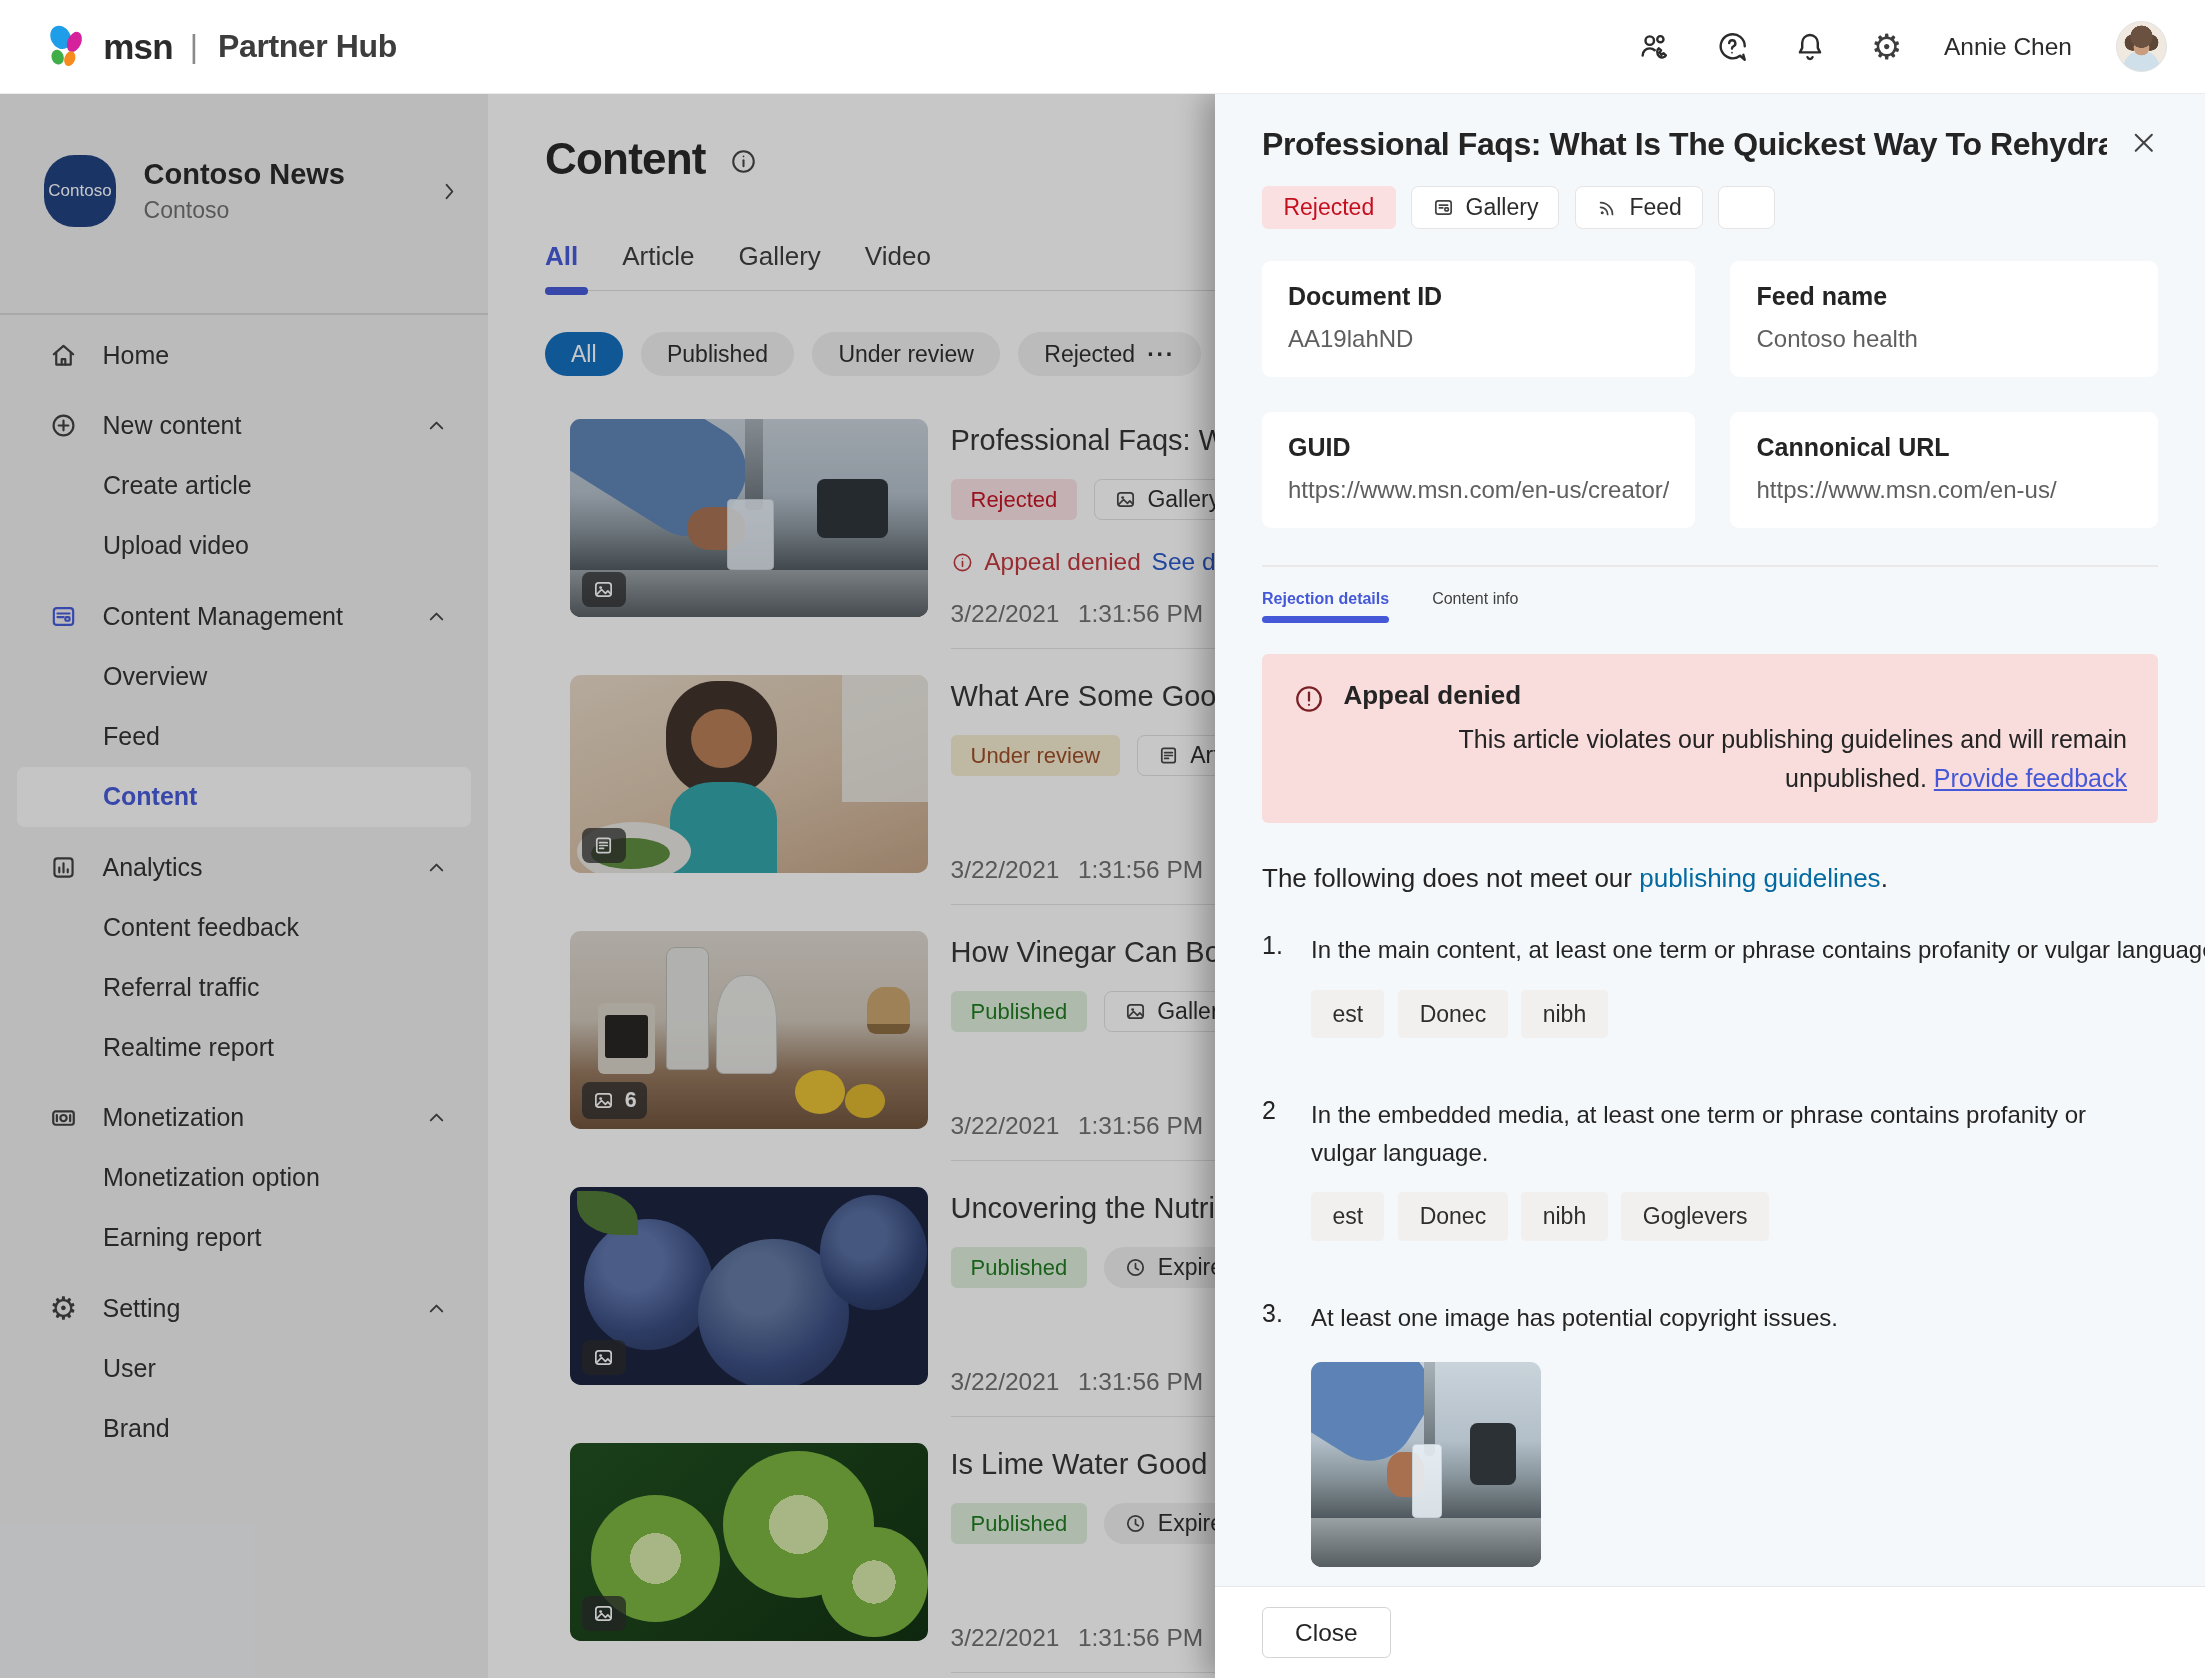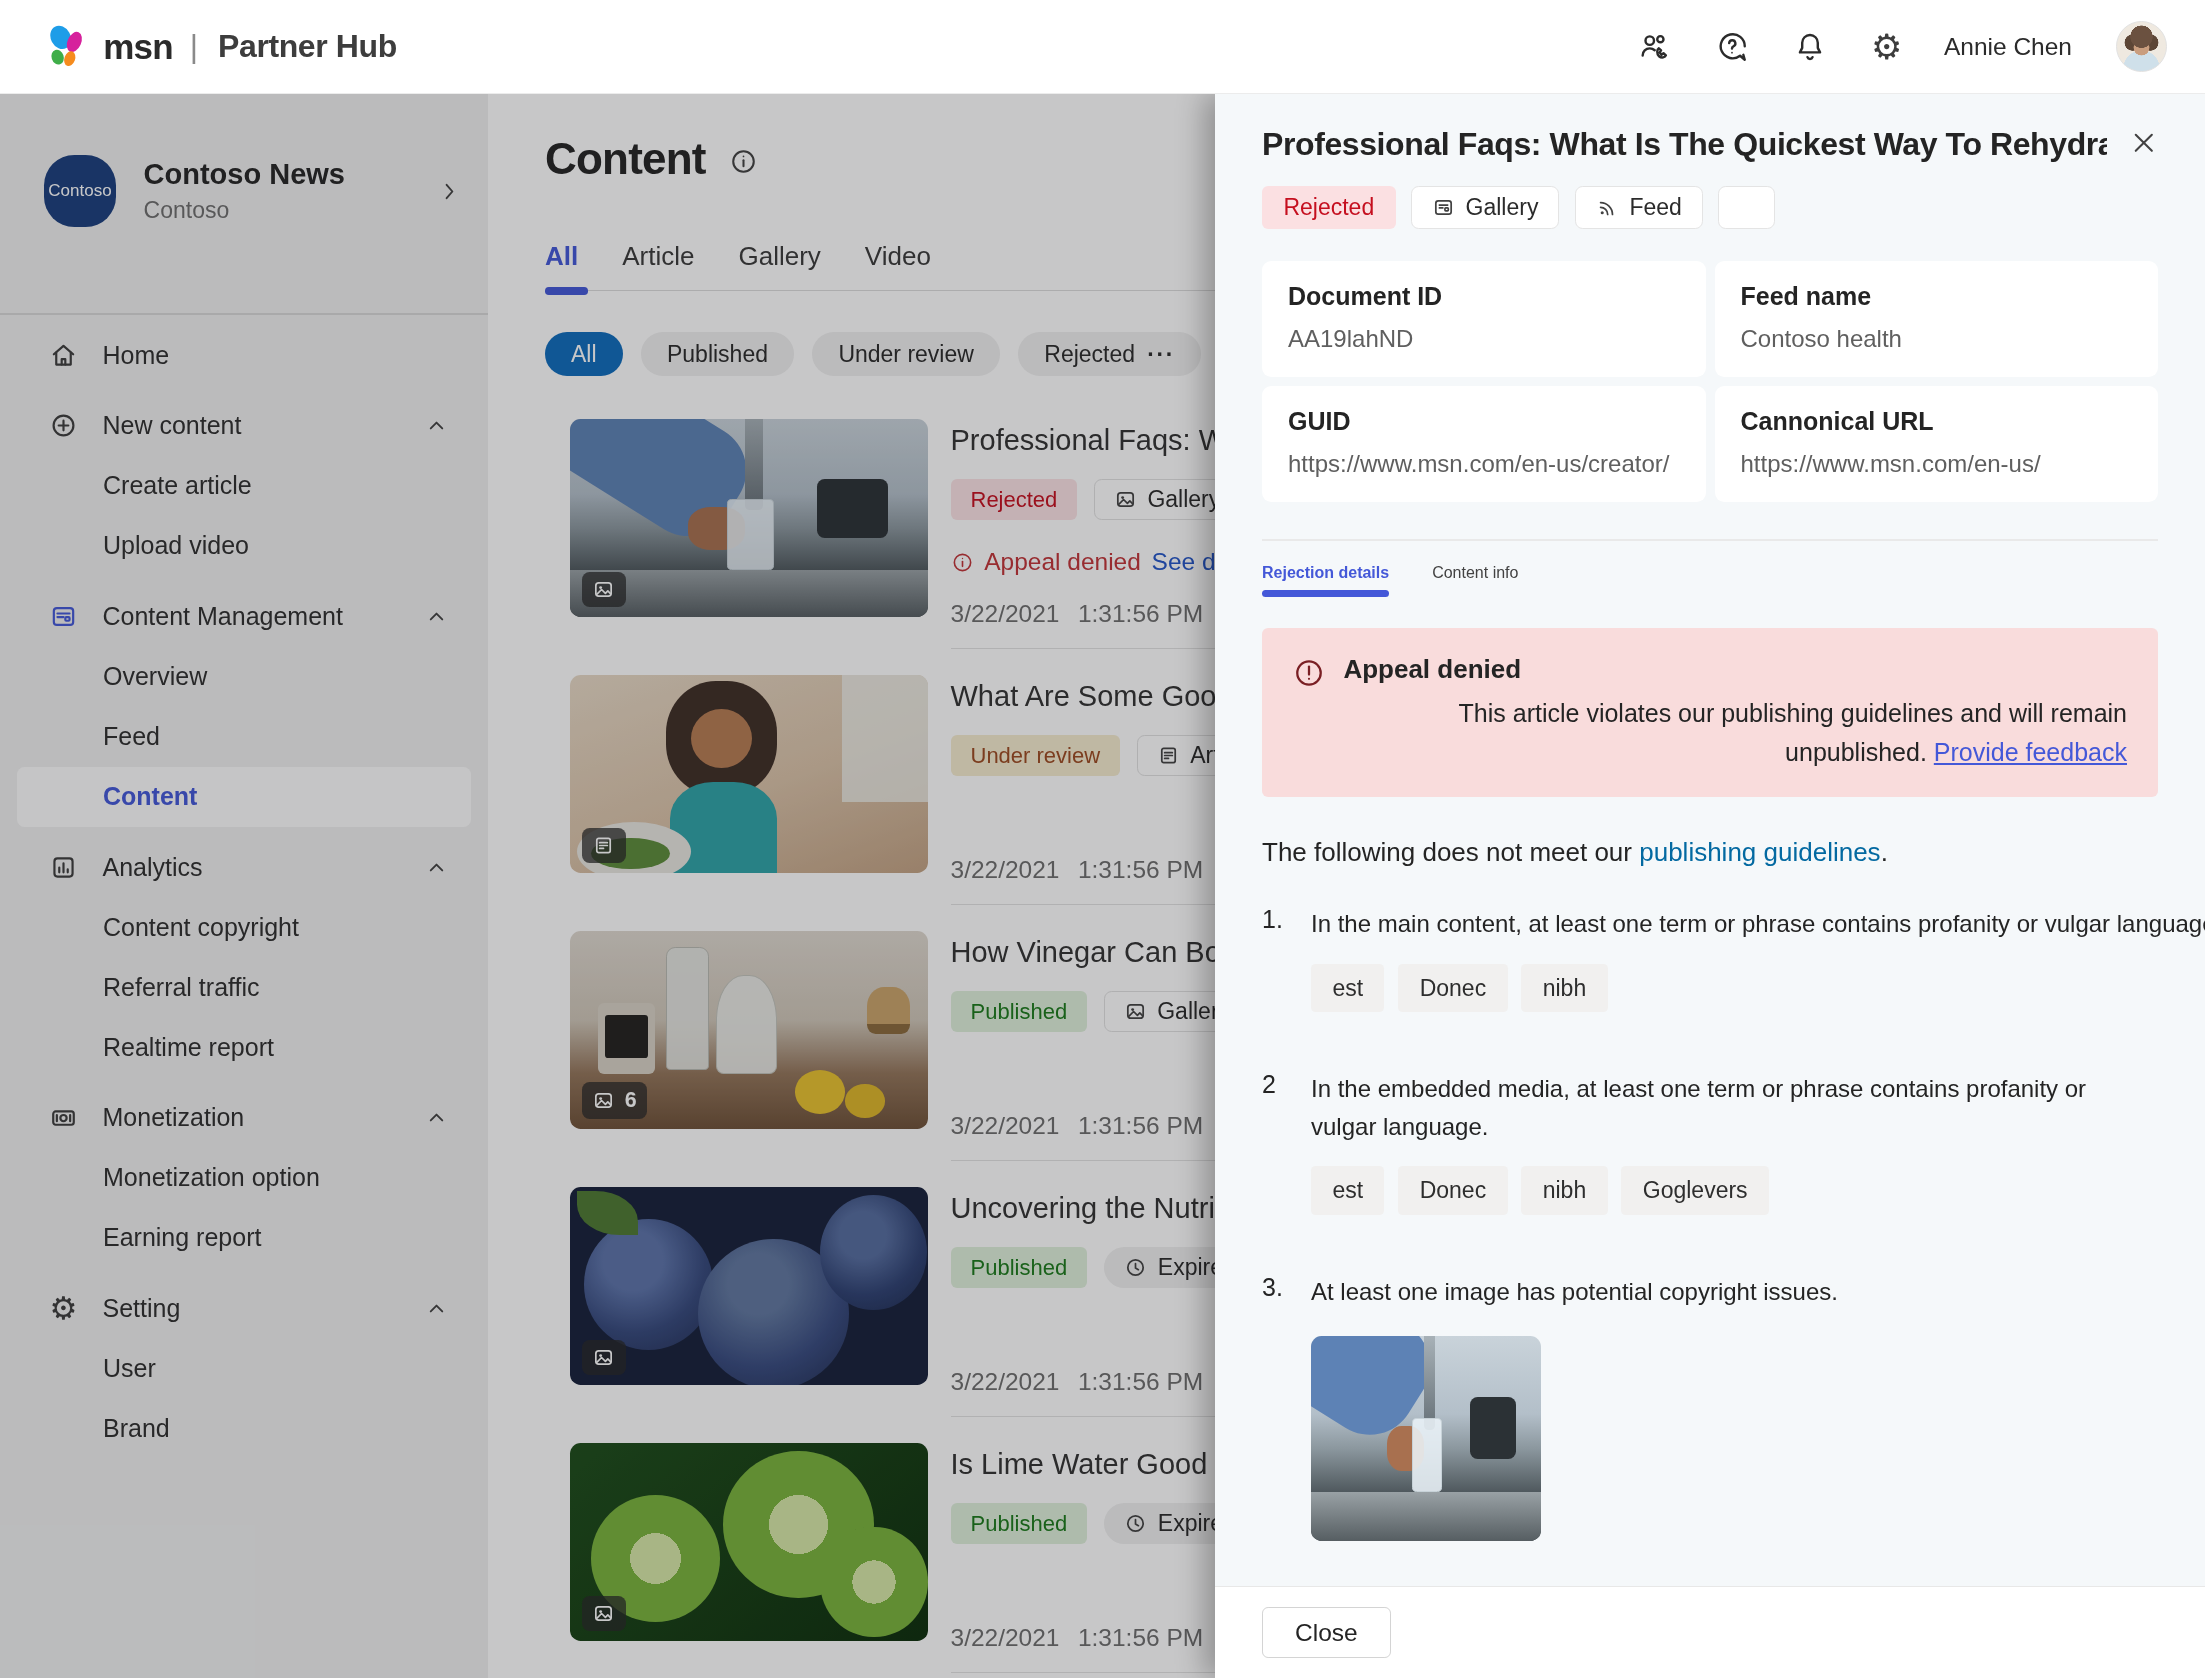--- a/index.html
+++ b/index.html
@@ -149,21 +149,21 @@
   .d-title-row { display:flex; align-items:flex-start; gap:23px; }
   .d-title { flex:1; font-size:32px; font-weight:700; color:#242424; white-space:nowrap; overflow:hidden; letter-spacing:-0.4px; }
   .close-icon { width:27.6px; height:27.6px; color:#424242; cursor:pointer; margin-top:3.1px; flex:none; }
   .d-badges { display:flex; gap:15.3px; margin-top:23px; align-items:center; }
   .d-status { height:43px; border-radius:6.1px; background:#FBE0E2; color:#C50F1F; font-size:23px;
     display:flex; align-items:center; padding:0 21.4px; }
   .d-type { height:43px; border-radius:7.7px; border:1.5px solid #e4e4e4; background:#fff; color:#2b2b2b;
     font-size:23px; display:flex; align-items:center; gap:10.7px; padding:0 20px; }
   .d-type svg { width:23px; height:23px; color:#424242; }
   .d-type.empty { width:57px; }
-  .fields { display:grid; grid-template-columns:1fr 1fr; gap:9px; margin-top:32px; }
+  .fields { display:grid; grid-template-columns:1fr 1fr; gap:35px; margin-top:32px; }
   .field-card { background:#fff; border-radius:9.2px; padding:21.4px 26px; height:116px; cursor:default; }
   .field-label { font-size:25px; font-weight:700; color:#242424; }
   .field-value { font-size:24px; color:#5f5f5f; margin-top:13.8px; white-space:nowrap; overflow:hidden; }
   .field-value.link { cursor:pointer; }
   .d-div { height:1.5px; background:#e9e9e9; margin-top:37px; }
 
   .d-tabs { display:flex; gap:43px; padding:23px 47px 0 47px; }
   .d-tab { font-size:16px; color:#424242; padding-bottom:15.3px; position:relative; cursor:pointer; }
   .d-tab.active { color:#4458D8; font-weight:700; }
   .d-tab.active::after { content:""; position:absolute; left:0; bottom:0; width:100%; height:6.9px; border-radius:3.8px; background:#4458D8; }
@@ -293,21 +293,21 @@
         <svg class="nav-icon" viewBox="0 0 24 24" fill="none" stroke="currentColor" stroke-width="1.8" stroke-linecap="round">
             <rect x="4.5" y="4.5" width="15" height="15" rx="2.5"></rect>
             <path d="M8.5 16v-4M12 16V8.5M15.5 16v-2.5"></path>
           </svg>
         <span class="nav-label">Analytics</span>
         <svg class="nav-chev" viewBox="0 0 24 24" fill="none" stroke="currentColor" stroke-width="2" stroke-linecap="round" stroke-linejoin="round">
             <polyline points="6,15 12,9 18,15"></polyline>
           </svg>
       </div>
       <div class="nav-item sub">
-          <span class="nav-label">Content copyright</span>
+          <span class="nav-label">Content feedback</span>
         </div>
       <div class="nav-item sub">
           <span class="nav-label">Referral traffic</span>
         </div>
       <div class="nav-item sub">
           <span class="nav-label">Realtime report</span>
         </div>
 
       <div class="nav-item group">
         <svg class="nav-icon" viewBox="0 0 24 24" fill="none" stroke="currentColor" stroke-width="1.8" stroke-linecap="round">

